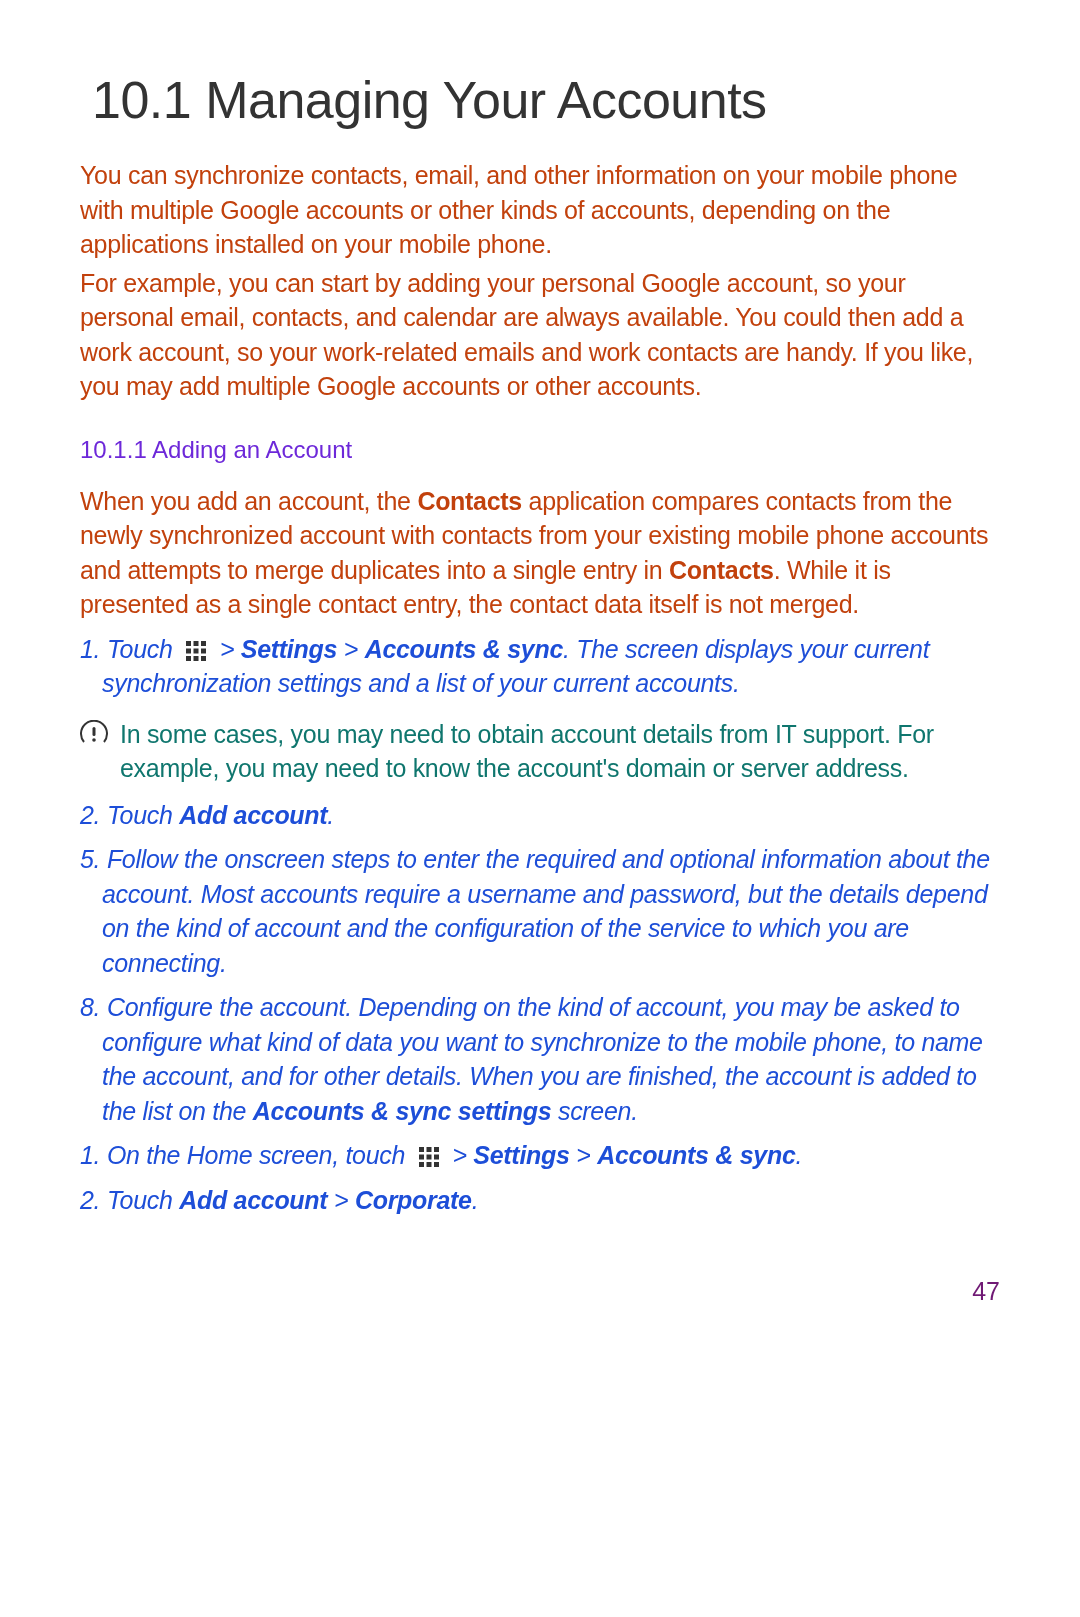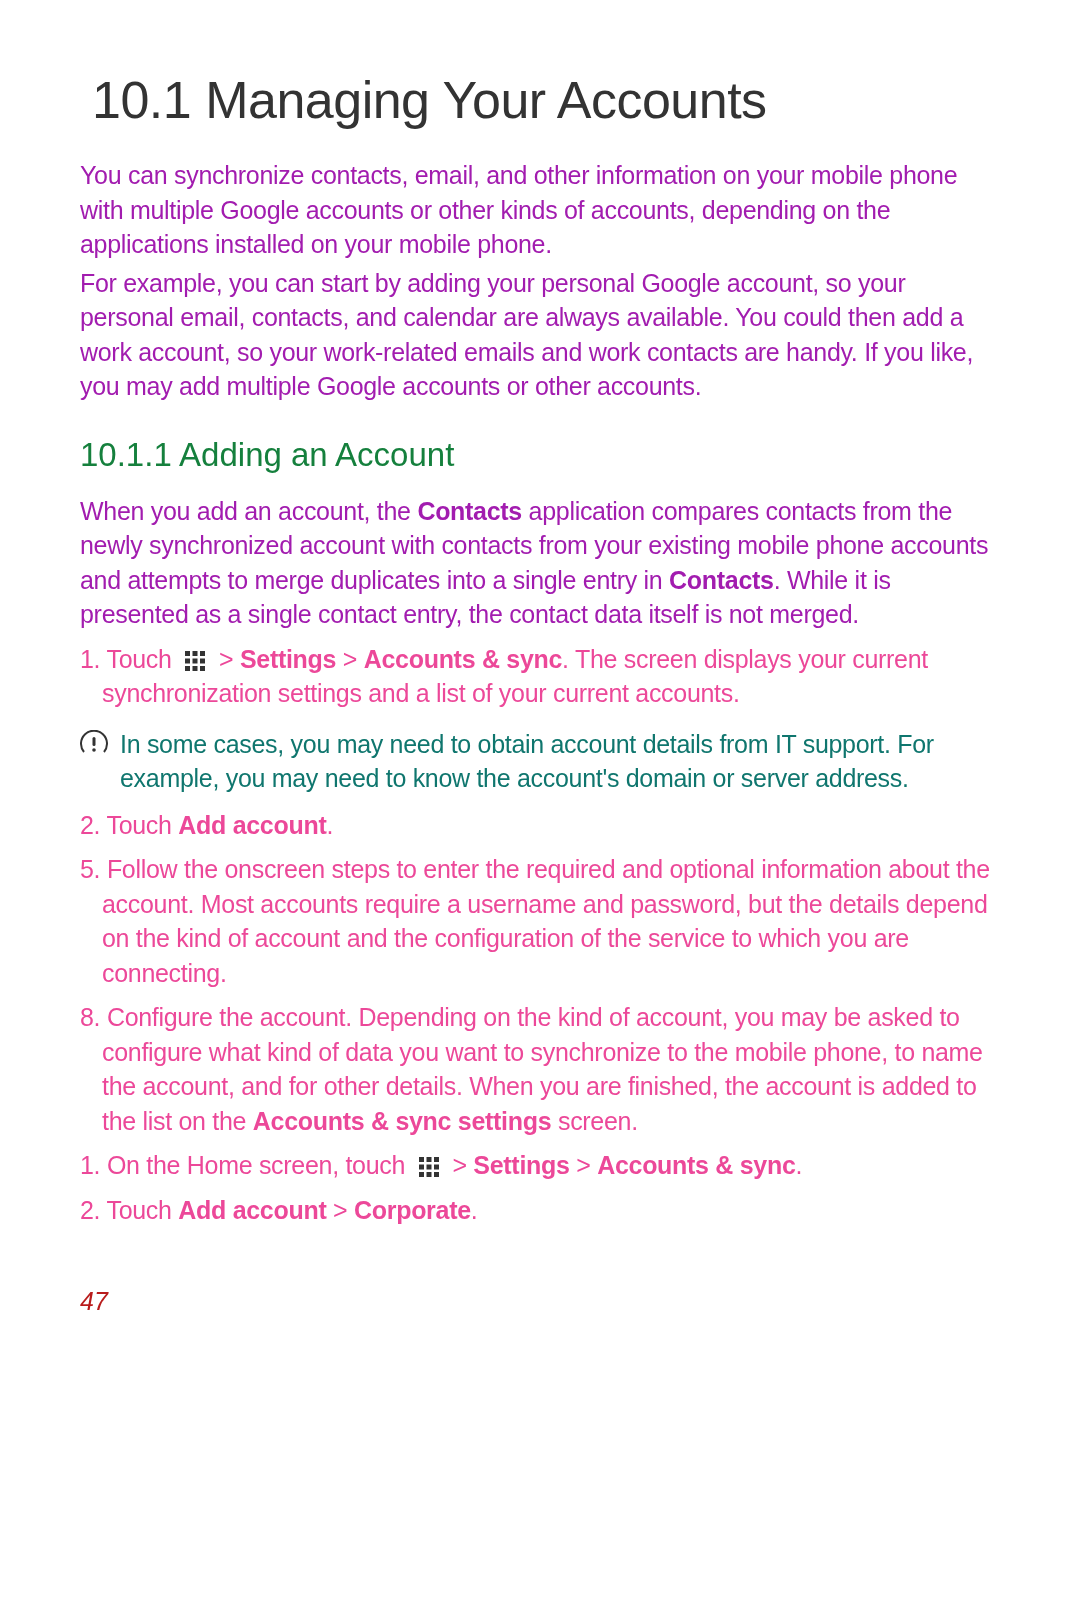--- a/index.html
+++ b/index.html
@@ -15,40 +15,41 @@
       box-sizing: border-box;
     }
     h1 {
       font-size: 52px;
       font-weight: normal;
       margin: 0 0 28px 12px;
       letter-spacing: -0.5px;
       color: #333;
     }
     h2 {
-      font-size: 33px;
+      font-size: 24px;
       font-weight: normal;
       margin: 32px 0 20px 0;
-      color: #15803d;
+      color: #6d28d9;
     }
     p {
       font-size: 25px;
       line-height: 1.38;
       margin: 0 0 4px 0;
-      color: #a21caf;
+      color: #c2410c;
       letter-spacing: -0.3px;
     }
     .step {
       font-size: 25px;
       line-height: 1.38;
       margin: 10px 0 8px 0;
-      color: #ec4899;
+      color: #1d4ed8;
       letter-spacing: -0.3px;
       padding-left: 22px;
       text-indent: -22px;
+      font-style: italic;
     }
     .note-row {
       display: flex;
       align-items: flex-start;
       margin: 16px 0 12px 0;
     }
     .note-icon {
       flex-shrink: 0;
       margin-right: 12px;
       margin-top: 3px;
@@ -64,25 +65,24 @@
       vertical-align: middle;
       margin: 0 6px;
     }
     .apps-icon svg {
       display: block;
     }
     .bold {
       font-weight: bold;
     }
     .page-num {
-      text-align: left;
+      text-align: right;
       font-size: 25px;
       margin-top: 60px;
-      color: #b91c1c;
-      font-style: italic;
+      color: #701a75;
     }
   </style>
 </head>
 <body>
 
 <div class="page">
 
   <h1>10.1  Managing Your Accounts</h1>
 
   <p>You can synchronize contacts, email, and other information on your mobile phone with multiple Google accounts or other kinds of accounts, depending on the applications installed on your mobile phone.</p>

